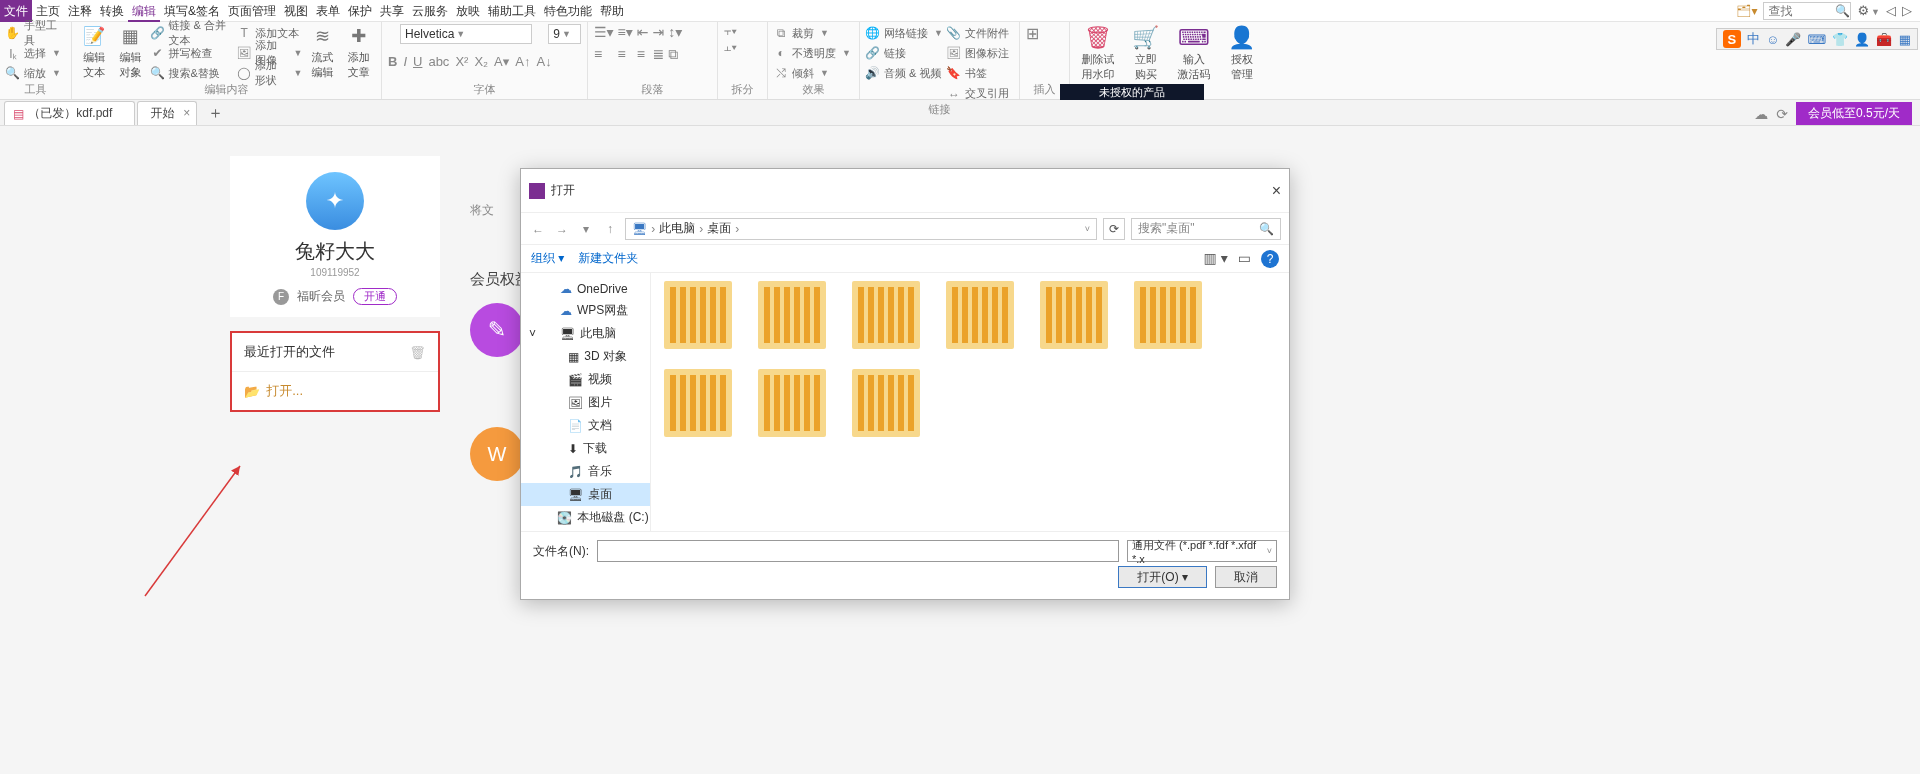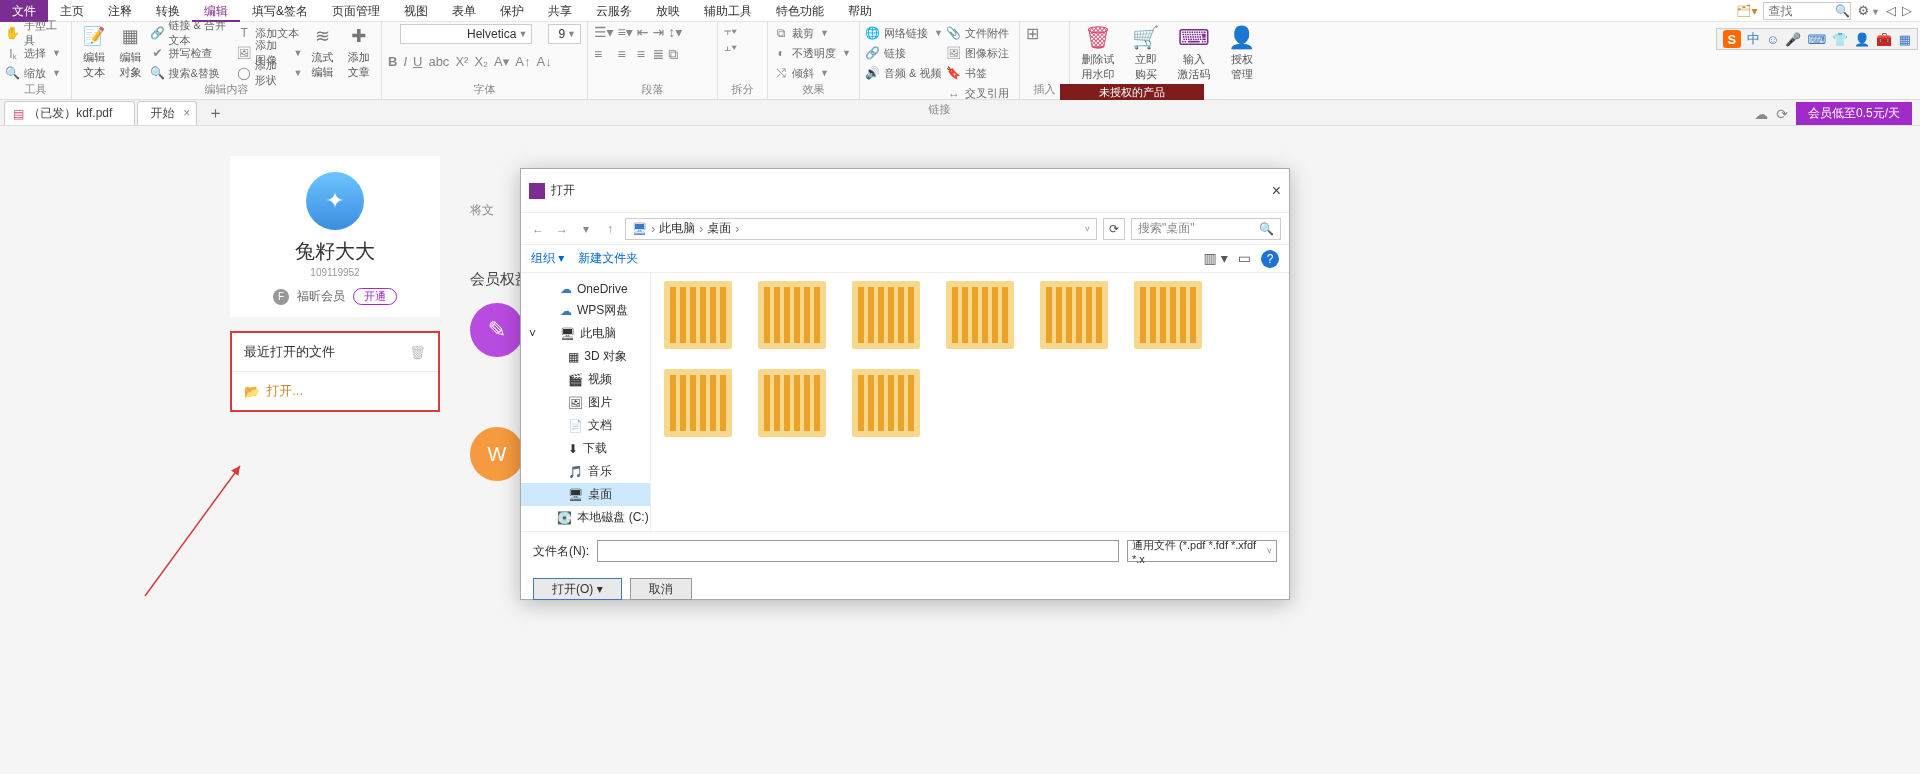--- a/index.html
+++ b/index.html
@@ -1,45 +1,45 @@
 <!DOCTYPE html>
 <html><head>
 <meta charset="utf-8">
 <style>
   * { margin:0; padding:0; box-sizing:border-box; font-family:"Microsoft YaHei","Segoe UI",Arial,sans-serif; }
   body { background:#fff; font-size:12px; color:#333; width:1920px; height:774px; overflow:hidden; position:relative;}
   
   .menubar { height:22px; display:flex; align-items:center; background:#fff; border-bottom:1px solid #e5e5e5;}
-  .menubar .mi { padding:0 12px; height:22px; line-height:22px; cursor:pointer;}
+  .menubar .mi { padding:0 4px; height:22px; line-height:22px; cursor:pointer;}
   .menubar .mi.file { background:#7b2e91; color:#fff;}
   .menubar .mi.active { color:#7b2e91; border-bottom:2px solid #7b2e91;}
   .menubar .right { margin-left:auto; display:flex; align-items:center; gap:6px; padding-right:8px;}
   .searchbox { display:flex; align-items:center; border:1px solid #ccc; height:18px;}
   .searchbox input { border:none; outline:none; font-size:12px; width:70px; padding:0 4px;}
   .searchbox .mag { width:16px; text-align:center; color:#666;}
   .gear { color:#666; font-size:13px;}
   
   .ribbon { height:78px; display:flex; background:#fafafa; border-bottom:1px solid #ddd;}
   .group { border-right:1px solid #e3e3e3; padding:2px 6px 0 6px; display:flex; flex-direction:column; justify-content:space-between;}
   .group .gbody { display:flex; gap:4px; align-items:flex-start;}
   .group .glabel { text-align:center; font-size:11px; color:#888; padding-bottom:2px;}
   .rb-btn-v { display:flex; flex-direction:column; align-items:center; justify-content:center; width:38px; font-size:11px; color:#555; gap:2px;}
   .rb-btn-v .ic { width:24px; height:24px; display:flex; align-items:center; justify-content:center; font-size:18px; color:#777;}
   .rb-mini { font-size:11px; color:#666; display:flex; align-items:center; gap:4px; height:18px;}
   .rb-mini .ic { width:14px; height:14px; display:inline-flex; align-items:center; justify-content:center; font-size:12px; color:#888;}
   .stackv { display:flex; flex-direction:column; gap:2px;}
-  .fontsel { border:1px solid #ccc; height:20px; font-size:12px; padding:0 4px; background:#fff; display:flex; align-items:center; justify-content:flex-end;margin-left:12px;}
+  .fontsel { border:1px solid #ccc; height:20px; font-size:12px; padding:0 4px; background:#fff; display:flex; align-items:center; justify-content:flex-start;margin-left:12px;}
   .fontsel.name{ width:150px;} .fontsel.size{width:36px;}
   .fmt-row { display:flex; gap:6px; margin-top:6px; color:#888; font-size:13px;}
   .fmt-row span{cursor:pointer;}
   .para-grid { display:flex; gap:6px; color:#888; font-size:14px;}
   .para-grid .col{display:flex;flex-direction:column;gap:6px;}
   .big-col { display:flex; flex-direction:column; align-items:center; font-size:11px; color:#555; width:48px;}
   .big-col .ic{font-size:22px;height:28px;display:flex;align-items:center;}
-  .unauth { background:#7f1d1d; color:#fff; height:16px; line-height:16px; text-align:center; font-size:11px; padding:0 0; position:absolute; top:84px; left:1060px; width:144px;}
+  .unauth { background:#0f172a; color:#fff; height:16px; line-height:16px; text-align:center; font-size:11px; padding:0 0; position:absolute; top:84px; left:1060px; width:144px;}
   
   .tabbar { height:26px; background:#f3f3f3; border-bottom:1px solid #ddd; display:flex; align-items:flex-end; padding-left:4px;}
   .tab { height:24px; border:1px solid #ccc; border-bottom:none; background:#fff; padding:0 22px 0 8px; margin-right:2px; display:flex; align-items:center; border-radius:3px 3px 0 0; position:relative; font-size:12px; color:#444;}
   .tab .tx{margin-left:4px;}
   .tab .close{position:absolute;right:6px;top:4px;color:#888;cursor:pointer;}
   .tab.plus{border:none;background:transparent;padding:0 8px;color:#666;font-size:16px;}
   .tabbar .tright{margin-left:auto;display:flex;align-items:center;gap:8px;padding-right:8px;}
   .member-tag{background:#a02bc8;color:#fff;padding:3px 12px;font-size:12px;}
   .cloud{color:#888;font-size:14px;}
   
@@ -78,21 +78,21 @@
   .tree .tn{padding:3px 6px 3px 20px;display:flex;align-items:center;gap:5px;white-space:nowrap;}
   .tree .tn.sel{background:#cde8ff;}
   .tree .tn .fi{width:14px;height:14px;display:inline-block;}
   .files{flex:1;padding:8px;display:flex;flex-wrap:wrap;align-content:flex-start;gap:16px;overflow:auto;}
   .fitem{width:78px;display:flex;flex-direction:column;align-items:center;font-size:11px;color:#333;text-align:center;}
   .fthumb{width:68px;height:68px;background:linear-gradient(45deg,#e8e8e8 25%,#fafafa 25%,#fafafa 50%,#e8e8e8 50%,#e8e8e8 75%,#fafafa 75%);background-size:10px 10px;margin-bottom:4px;border:1px solid #ddd;position:relative;}
   .fthumb.fold{background:#f7d88c;border:none;border-radius:2px;}
   .fthumb .pix{position:absolute;inset:6px;background:repeating-linear-gradient(90deg,#f3c04a 0 6px,#fff 6px 10px),repeating-linear-gradient(0deg,#6aa8e8 0 5px,transparent 5px 9px);mix-blend-mode:multiply;filter:blur(0.3px);}
   .fthumb.doc{background:#fff;}
   .fthumb.doc::after{content:"";position:absolute;right:-3px;bottom:-3px;width:18px;height:18px;background:#ff7a00;border-radius:2px;}
-  .dlg-foot{height:68px;border-top:1px solid #eee;padding:8px 12px;display:flex;flex-direction:column;gap:16px;}
+  .dlg-foot{height:68px;border-top:1px solid #eee;padding:8px 12px;display:flex;flex-direction:column;gap:4px;}
   .frow{display:flex;align-items:center;gap:8px;}
   .frow label{font-size:12px;color:#333;}
   .frow .finput{flex:1;border:1px solid #999;height:22px;}
   .frow .ftype{width:150px;border:1px solid #999;height:22px;font-size:11px;display:flex;align-items:center;padding:0 4px;justify-content:space-between;}
   .dbtn{border:1px solid #999;background:#e9e9e9;height:22px;padding:0 18px;font-size:12px;display:flex;align-items:center;}
   .dbtn.primary{border:1px solid #3a78c3;}
   
   .imebar{position:absolute;right:2px;top:28px;height:22px;background:#f2f2f2;border:1px solid #ccc;display:flex;align-items:center;gap:6px;padding:0 6px;font-size:13px;color:#3a78c3;}
   .imebar .s{width:18px;height:18px;border-radius:3px;background:#ff6a00;color:#fff;display:flex;align-items:center;justify-content:center;font-weight:bold;}
   .caret{font-size:9px;color:#888;margin-left:2px;}
@@ -549,18 +549,18 @@
   </div>
   <div class="dlg-foot">
     <div class="frow">
       <label>文件名(N):</label>
       <input class="finput" style="">
       <div class="ftype">
           <span>通用文件 (*.pdf *.fdf *.xfdf *.x</span>
           <span class="caret">˅</span>
         </div>
     </div>
-    <div class="frow" style="">
+    <div class="frow" style="justify-content:flex-end;">
       <div class="dbtn primary"><span>打开(O)</span>&nbsp;▾</div>
       <div class="dbtn">取消</div>
     </div>
   </div>
 </div>
 
 </body></html>

